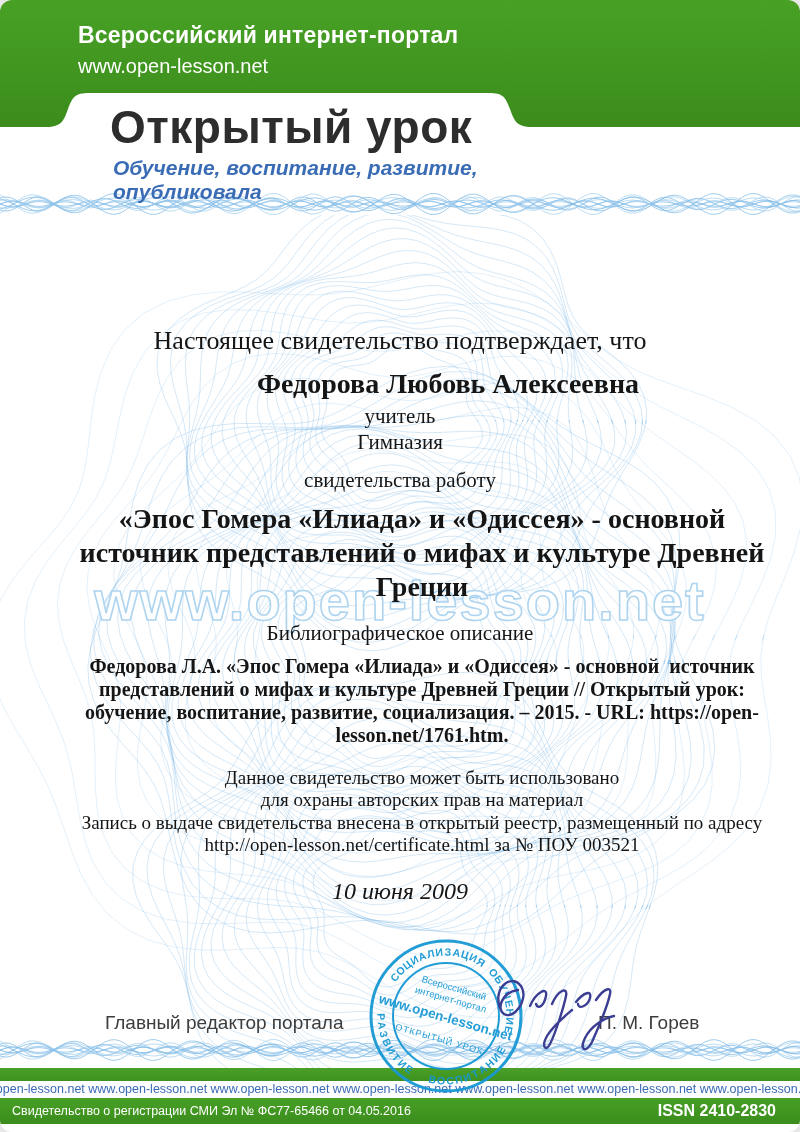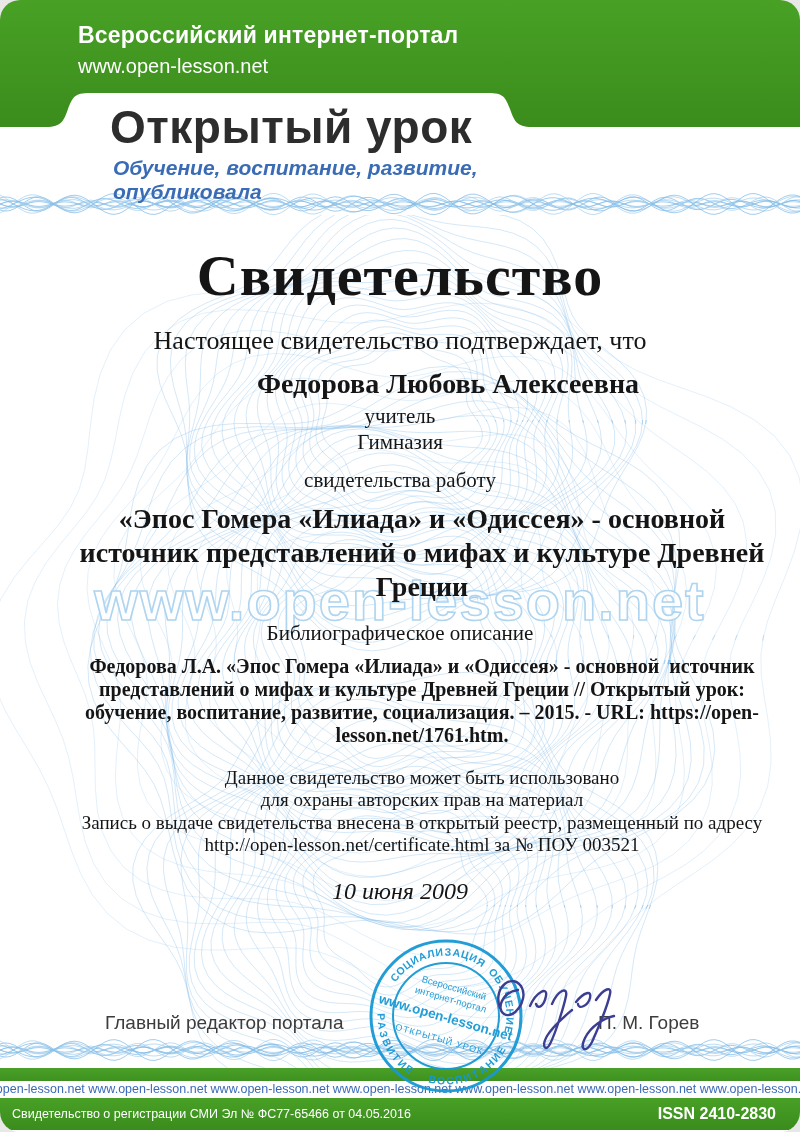--- a/index.html
+++ b/index.html
@@ -1,18 +1,18 @@
 <!DOCTYPE html>
 <html><head>
 <meta charset="utf-8">
 <style>
   html,body{margin:0;padding:0;background:#e8e8e8;}
   .page{
     position:relative;width:800px;height:1132px;margin:0 auto;
-    background:#ffffff;overflow:hidden;border-radius:20px;
+    background:#ffffff;overflow:hidden;border-radius:12px;
     font-family:"Liberation Sans","DejaVu Sans",sans-serif;
   }
   
   .header-svg{position:absolute;top:0;left:0;z-index:1;}
   .hdr-text{position:absolute;left:78px;z-index:3;color:#fff;}
   .hdr-portal{top:22px;font-size:23px;font-weight:bold;letter-spacing:.2px;}
   .hdr-url{top:55px;font-size:20px;font-weight:normal;}
   .site-tab{position:absolute;left:62px;top:92px;width:464px;height:112px;z-index:2;}
   .site-title{position:absolute;left:48px;top:8px;font-size:46px;font-weight:bold;color:#2d2d2d;letter-spacing:.5px;}
   .site-tagline{position:absolute;left:51px;top:64px;font-size:21px;font-style:italic;font-weight:bold;color:#3a6cb5;}
@@ -45,21 +45,21 @@
   .editor-label{position:absolute;left:105px;top:1012px;font-size:19px;color:#3c3c3c;z-index:5;}
   .editor-name{position:absolute;left:598px;top:1012px;font-size:19px;color:#3c3c3c;z-index:5;}
   .stamp-svg{position:absolute;left:360px;top:930px;z-index:30;opacity:.95;}
   .sig-svg{position:absolute;left:480px;top:948px;z-index:31;}
   
   .footer-strip{position:absolute;left:0;top:1068px;width:100%;height:13px;
     background:linear-gradient(180deg,#4aa028,#3e9120);z-index:10;}
   .footer-url-band{position:absolute;left:0;top:1081px;width:100%;height:17px;background:#fff;
     overflow:hidden;white-space:nowrap;z-index:10;font-size:12.5px;line-height:17px;color:#3a6ab5;}
   .footer-url-band span{margin-left:-34px;}
-  .footer-bar{position:absolute;left:0;top:1098px;width:100%;height:32px;
+  .footer-bar{position:absolute;left:0;top:1098px;width:100%;height:26px;
     background:linear-gradient(180deg,#48a026,#3a8c1c);z-index:10;
     display:flex;align-items:center;justify-content:space-between;box-sizing:border-box;
     padding:0 24px 0 12px;color:#fff;}
   .footer-reg{font-size:12.5px;}
   .footer-issn{font-size:16px;font-weight:bold;}
 </style>
 </head>
 <body>
 
 <div class="page">
@@ -178,21 +178,20 @@
       <path d="M0.0 4.96 L5.0 7.72 L10.0 11.36 L15.0 15.30 L20.0 18.91 L25.0 21.63 L30.0 23.09 L35.0 23.10 L40.0 21.74 L45.0 19.29 L50.0 16.19 L55.0 12.94 L60.0 10.04 L65.0 7.92 L70.0 6.84 L75.0 6.88 L80.0 7.98 L85.0 9.90 L90.0 12.31 L95.0 14.83 L100.0 17.10 L105.0 18.80 L110.0 19.74 L115.0 19.80 L120.0 19.01 L125.0 17.50 L130.0 15.49 L135.0 13.25 L140.0 11.10 L145.0 9.35 L150.0 8.24 L155.0 7.97 L160.0 8.61 L165.0 10.11 L170.0 12.30 L175.0 14.88 L180.0 17.49 L185.0 19.73 L190.0 21.21 L195.0 21.65 L200.0 20.90 L205.0 19.01 L210.0 16.20 L215.0 12.86 L220.0 9.51 L225.0 6.68 L230.0 4.87 L235.0 4.42 L240.0 5.45 L245.0 7.88 L250.0 11.35 L255.0 15.35 L260.0 19.23 L265.0 22.37 L270.0 24.25 L275.0 24.56 L280.0 23.23 L285.0 20.48 L290.0 16.75 L295.0 12.63 L300.0 8.79 L305.0 5.82 L310.0 4.17 L315.0 4.07 L320.0 5.49 L325.0 8.14 L330.0 11.56 L335.0 15.19 L340.0 18.46 L345.0 20.89 L350.0 22.14 L355.0 22.11 L360.0 20.86 L365.0 18.67 L370.0 15.92 L375.0 13.07 L380.0 10.53 L385.0 8.66 L390.0 7.69 L395.0 7.70 L400.0 8.63 L405.0 10.31 L410.0 12.46 L415.0 14.76 L420.0 16.89 L425.0 18.56 L430.0 19.54 L435.0 19.71 L440.0 19.02 L445.0 17.57 L450.0 15.55 L455.0 13.21 L460.0 10.89 L465.0 8.93 L470.0 7.65 L475.0 7.28 L480.0 7.94 L485.0 9.60 L490.0 12.07 L495.0 15.00 L500.0 17.98 L505.0 20.52 L510.0 22.19 L515.0 22.66 L520.0 21.78 L525.0 19.62 L530.0 16.45 L535.0 12.74 L540.0 9.07 L545.0 6.03 L550.0 4.14 L555.0 3.74 L560.0 4.94 L565.0 7.58 L570.0 11.25 L575.0 15.39 L580.0 19.33 L585.0 22.44 L590.0 24.24 L595.0 24.44 L600.0 23.04 L605.0 20.28 L610.0 16.64 L615.0 12.70 L620.0 9.09 L625.0 6.37 L630.0 4.91 L635.0 4.90 L640.0 6.26 L645.0 8.71 L650.0 11.81 L655.0 15.06 L660.0 17.96 L665.0 20.08 L670.0 21.16 L675.0 21.12 L680.0 20.02 L685.0 18.10 L690.0 15.69 L695.0 13.17 L700.0 10.90 L705.0 9.20 L710.0 8.26 L715.0 8.20 L720.0 8.99 L725.0 10.50 L730.0 12.51 L735.0 14.75 L740.0 16.90 L745.0 18.65 L750.0 19.76 L755.0 20.03 L760.0 19.39 L765.0 17.89 L770.0 15.70 L775.0 13.12 L780.0 10.51 L785.0 8.27 L790.0 6.79 L795.0 6.35 L800.0 7.10 " fill="none" stroke="#a5d0ee" stroke-width="0.8" opacity="0.9"></path>
       <path d="M0.0 14.00 L5.0 12.28 L10.0 11.25 L15.0 11.24 L20.0 12.17 L25.0 13.68 L30.0 15.20 L35.0 16.21 L40.0 16.41 L45.0 15.76 L50.0 14.55 L55.0 13.21 L60.0 12.20 L65.0 11.85 L70.0 12.25 L75.0 13.25 L80.0 14.50 L85.0 15.57 L90.0 16.10 L95.0 15.89 L100.0 15.01 L105.0 13.74 L110.0 12.51 L115.0 11.76 L120.0 11.78 L125.0 12.61 L130.0 14.00 L135.0 15.48 L140.0 16.52 L145.0 16.70 L150.0 15.91 L155.0 14.36 L160.0 12.58 L165.0 11.21 L170.0 10.78 L175.0 11.50 L180.0 13.18 L185.0 15.24 L190.0 16.94 L195.0 17.65 L200.0 17.05 L205.0 15.34 L210.0 13.09 L215.0 11.12 L220.0 10.16 L225.0 10.55 L230.0 12.19 L235.0 14.47 L240.0 16.58 L245.0 17.75 L250.0 17.59 L255.0 16.16 L260.0 14.00 L265.0 11.91 L270.0 10.61 L275.0 10.55 L280.0 11.69 L285.0 13.59 L290.0 15.54 L295.0 16.85 L300.0 17.10 L305.0 16.27 L310.0 14.71 L315.0 12.99 L320.0 11.73 L325.0 11.34 L330.0 11.88 L335.0 13.11 L340.0 14.58 L345.0 15.76 L350.0 16.28 L355.0 15.98 L360.0 15.02 L365.0 13.74 L370.0 12.59 L375.0 11.95 L380.0 12.04 L385.0 12.80 L390.0 14.00 L395.0 15.21 L400.0 16.02 L405.0 16.14 L410.0 15.49 L415.0 14.28 L420.0 12.90 L425.0 11.84 L430.0 11.50 L435.0 12.05 L440.0 13.35 L445.0 14.98 L450.0 16.36 L455.0 16.97 L460.0 16.52 L465.0 15.12 L470.0 13.22 L475.0 11.50 L480.0 10.60 L485.0 10.90 L490.0 12.34 L495.0 14.44 L500.0 16.46 L505.0 17.65 L510.0 17.56 L515.0 16.19 L520.0 14.00 L525.0 11.79 L530.0 10.35 L535.0 10.21 L540.0 11.42 L545.0 13.53 L550.0 15.78 L555.0 17.36 L560.0 17.72 L565.0 16.76 L570.0 14.87 L575.0 12.74 L580.0 11.14 L585.0 10.60 L590.0 11.28 L595.0 12.86 L600.0 14.75 L605.0 16.27 L610.0 16.92 L615.0 16.52 L620.0 15.28 L625.0 13.68 L630.0 12.29 L635.0 11.57 L640.0 11.73 L645.0 12.66 L650.0 14.00 L655.0 15.27 L660.0 16.05 L665.0 16.09 L670.0 15.41 L675.0 14.26 L680.0 13.02 L685.0 12.14 L690.0 11.90 L695.0 12.40 L700.0 13.48 L705.0 14.78 L710.0 15.85 L715.0 16.31 L720.0 15.95 L725.0 14.87 L730.0 13.40 L735.0 12.05 L740.0 11.33 L745.0 11.54 L750.0 12.66 L755.0 14.36 L760.0 16.03 L765.0 17.06 L770.0 17.04 L775.0 15.90 L780.0 14.00 L785.0 12.01 L790.0 10.66 L795.0 10.46 L800.0 11.54 " fill="none" stroke="#7fb9e6" stroke-width="0.8" opacity="0.9"></path>
       <path d="M0.0 14.00 L5.0 15.72 L10.0 16.75 L15.0 16.76 L20.0 15.83 L25.0 14.32 L30.0 12.80 L35.0 11.79 L40.0 11.59 L45.0 12.24 L50.0 13.45 L55.0 14.79 L60.0 15.80 L65.0 16.15 L70.0 15.75 L75.0 14.75 L80.0 13.50 L85.0 12.43 L90.0 11.90 L95.0 12.11 L100.0 12.99 L105.0 14.26 L110.0 15.49 L115.0 16.24 L120.0 16.22 L125.0 15.39 L130.0 14.00 L135.0 12.52 L140.0 11.48 L145.0 11.30 L150.0 12.09 L155.0 13.64 L160.0 15.42 L165.0 16.79 L170.0 17.22 L175.0 16.50 L180.0 14.82 L185.0 12.76 L190.0 11.06 L195.0 10.35 L200.0 10.95 L205.0 12.66 L210.0 14.91 L215.0 16.88 L220.0 17.84 L225.0 17.45 L230.0 15.81 L235.0 13.53 L240.0 11.42 L245.0 10.25 L250.0 10.41 L255.0 11.84 L260.0 14.00 L265.0 16.09 L270.0 17.39 L275.0 17.45 L280.0 16.31 L285.0 14.41 L290.0 12.46 L295.0 11.15 L300.0 10.90 L305.0 11.73 L310.0 13.29 L315.0 15.01 L320.0 16.27 L325.0 16.66 L330.0 16.12 L335.0 14.89 L340.0 13.42 L345.0 12.24 L350.0 11.72 L355.0 12.02 L360.0 12.98 L365.0 14.26 L370.0 15.41 L375.0 16.05 L380.0 15.96 L385.0 15.20 L390.0 14.00 L395.0 12.79 L400.0 11.98 L405.0 11.86 L410.0 12.51 L415.0 13.72 L420.0 15.10 L425.0 16.16 L430.0 16.50 L435.0 15.95 L440.0 14.65 L445.0 13.02 L450.0 11.64 L455.0 11.03 L460.0 11.48 L465.0 12.88 L470.0 14.78 L475.0 16.50 L480.0 17.40 L485.0 17.10 L490.0 15.66 L495.0 13.56 L500.0 11.54 L505.0 10.35 L510.0 10.44 L515.0 11.81 L520.0 14.00 L525.0 16.21 L530.0 17.65 L535.0 17.79 L540.0 16.58 L545.0 14.47 L550.0 12.22 L555.0 10.64 L560.0 10.28 L565.0 11.24 L570.0 13.13 L575.0 15.26 L580.0 16.86 L585.0 17.40 L590.0 16.72 L595.0 15.14 L600.0 13.25 L605.0 11.73 L610.0 11.08 L615.0 11.48 L620.0 12.72 L625.0 14.32 L630.0 15.71 L635.0 16.43 L640.0 16.27 L645.0 15.34 L650.0 14.00 L655.0 12.73 L660.0 11.95 L665.0 11.91 L670.0 12.59 L675.0 13.74 L680.0 14.98 L685.0 15.86 L690.0 16.10 L695.0 15.60 L700.0 14.52 L705.0 13.22 L710.0 12.15 L715.0 11.69 L720.0 12.05 L725.0 13.13 L730.0 14.60 L735.0 15.95 L740.0 16.67 L745.0 16.46 L750.0 15.34 L755.0 13.64 L760.0 11.97 L765.0 10.94 L770.0 10.96 L775.0 12.10 L780.0 14.00 L785.0 15.99 L790.0 17.34 L795.0 17.54 L800.0 16.46 " fill="none" stroke="#7fb9e6" stroke-width="0.8" opacity="0.9"></path>
       <path d="M0.0 10.25 L5.0 9.78 L10.0 10.24 L15.0 11.49 L20.0 13.24 L25.0 15.11 L30.0 16.71 L35.0 17.70 L40.0 17.89 L45.0 17.23 L50.0 15.84 L55.0 14.00 L60.0 12.10 L65.0 10.53 L70.0 9.67 L75.0 9.74 L80.0 10.79 L85.0 12.65 L90.0 14.93 L95.0 17.16 L100.0 18.81 L105.0 19.45 L110.0 18.88 L115.0 17.15 L120.0 14.57 L125.0 11.72 L130.0 9.23 L135.0 7.71 L140.0 7.57 L145.0 8.90 L150.0 11.44 L155.0 14.66 L160.0 17.82 L165.0 20.19 L170.0 21.20 L175.0 20.60 L180.0 18.50 L185.0 15.38 L190.0 11.96 L195.0 9.01 L200.0 7.21 L205.0 6.95 L210.0 8.26 L215.0 10.82 L220.0 13.99 L225.0 17.06 L230.0 19.34 L235.0 20.34 L240.0 19.91 L245.0 18.20 L250.0 15.67 L255.0 12.92 L260.0 10.56 L265.0 9.10 L270.0 8.79 L275.0 9.63 L280.0 11.36 L285.0 13.55 L290.0 15.70 L295.0 17.36 L300.0 18.21 L305.0 18.10 L310.0 17.12 L315.0 15.51 L320.0 13.62 L325.0 11.87 L330.0 10.60 L335.0 10.08 L340.0 10.42 L345.0 11.55 L350.0 13.24 L355.0 15.15 L360.0 16.87 L365.0 18.03 L370.0 18.33 L375.0 17.67 L380.0 16.13 L385.0 14.00 L390.0 11.74 L395.0 9.84 L400.0 8.77 L405.0 8.84 L410.0 10.11 L415.0 12.36 L420.0 15.13 L425.0 17.80 L430.0 19.74 L435.0 20.46 L440.0 19.73 L445.0 17.65 L450.0 14.66 L455.0 11.41 L460.0 8.66 L465.0 7.05 L470.0 6.99 L475.0 8.52 L480.0 11.29 L485.0 14.69 L490.0 17.92 L495.0 20.26 L500.0 21.18 L505.0 20.48 L510.0 18.35 L515.0 15.32 L520.0 12.08 L525.0 9.38 L530.0 7.80 L535.0 7.65 L540.0 8.90 L545.0 11.21 L550.0 14.00 L555.0 16.63 L560.0 18.53 L565.0 19.33 L570.0 18.93 L575.0 17.49 L580.0 15.38 L585.0 13.11 L590.0 11.17 L595.0 9.95 L600.0 9.68 L605.0 10.34 L610.0 11.77 L615.0 13.61 L620.0 15.48 L625.0 16.98 L630.0 17.81 L635.0 17.81 L640.0 16.97 L645.0 15.48 L650.0 13.62 L655.0 11.80 L660.0 10.40 L665.0 9.74 L670.0 10.02 L675.0 11.21 L680.0 13.12 L685.0 15.35 L690.0 17.41 L695.0 18.83 L700.0 19.23 L705.0 18.45 L710.0 16.59 L715.0 14.00 L720.0 11.26 L725.0 8.99 L730.0 7.75 L735.0 7.88 L740.0 9.43 L745.0 12.09 L750.0 15.30 L755.0 18.31 L760.0 20.43 L765.0 21.14 L770.0 20.25 L775.0 17.92 L780.0 14.70 L785.0 11.30 L790.0 8.51 L795.0 6.97 L800.0 7.01 " fill="none" stroke="#a5d0ee" stroke-width="0.8" opacity="0.9"></path>
       <path d="M0.0 17.75 L5.0 18.22 L10.0 17.76 L15.0 16.51 L20.0 14.76 L25.0 12.89 L30.0 11.29 L35.0 10.30 L40.0 10.11 L45.0 10.77 L50.0 12.16 L55.0 14.00 L60.0 15.90 L65.0 17.47 L70.0 18.33 L75.0 18.26 L80.0 17.21 L85.0 15.35 L90.0 13.07 L95.0 10.84 L100.0 9.19 L105.0 8.55 L110.0 9.12 L115.0 10.85 L120.0 13.43 L125.0 16.28 L130.0 18.77 L135.0 20.29 L140.0 20.43 L145.0 19.10 L150.0 16.56 L155.0 13.34 L160.0 10.18 L165.0 7.81 L170.0 6.80 L175.0 7.40 L180.0 9.50 L185.0 12.62 L190.0 16.04 L195.0 18.99 L200.0 20.79 L205.0 21.05 L210.0 19.74 L215.0 17.18 L220.0 14.01 L225.0 10.94 L230.0 8.66 L235.0 7.66 L240.0 8.09 L245.0 9.80 L250.0 12.33 L255.0 15.08 L260.0 17.44 L265.0 18.90 L270.0 19.21 L275.0 18.37 L280.0 16.64 L285.0 14.45 L290.0 12.30 L295.0 10.64 L300.0 9.79 L305.0 9.90 L310.0 10.88 L315.0 12.49 L320.0 14.38 L325.0 16.13 L330.0 17.40 L335.0 17.92 L340.0 17.58 L345.0 16.45 L350.0 14.76 L355.0 12.85 L360.0 11.13 L365.0 9.97 L370.0 9.67 L375.0 10.33 L380.0 11.87 L385.0 14.00 L390.0 16.26 L395.0 18.16 L400.0 19.23 L405.0 19.16 L410.0 17.89 L415.0 15.64 L420.0 12.87 L425.0 10.20 L430.0 8.26 L435.0 7.54 L440.0 8.27 L445.0 10.35 L450.0 13.34 L455.0 16.59 L460.0 19.34 L465.0 20.95 L470.0 21.01 L475.0 19.48 L480.0 16.71 L485.0 13.31 L490.0 10.08 L495.0 7.74 L500.0 6.82 L505.0 7.52 L510.0 9.65 L515.0 12.68 L520.0 15.92 L525.0 18.62 L530.0 20.20 L535.0 20.35 L540.0 19.10 L545.0 16.79 L550.0 14.00 L555.0 11.37 L560.0 9.47 L565.0 8.67 L570.0 9.07 L575.0 10.51 L580.0 12.62 L585.0 14.89 L590.0 16.83 L595.0 18.05 L600.0 18.32 L605.0 17.66 L610.0 16.23 L615.0 14.39 L620.0 12.52 L625.0 11.02 L630.0 10.19 L635.0 10.19 L640.0 11.03 L645.0 12.52 L650.0 14.38 L655.0 16.20 L660.0 17.60 L665.0 18.26 L670.0 17.98 L675.0 16.79 L680.0 14.88 L685.0 12.65 L690.0 10.59 L695.0 9.17 L700.0 8.77 L705.0 9.55 L710.0 11.41 L715.0 14.00 L720.0 16.74 L725.0 19.01 L730.0 20.25 L735.0 20.12 L740.0 18.57 L745.0 15.91 L750.0 12.70 L755.0 9.69 L760.0 7.57 L765.0 6.86 L770.0 7.75 L775.0 10.08 L780.0 13.30 L785.0 16.70 L790.0 19.49 L795.0 21.03 L800.0 20.99 " fill="none" stroke="#a5d0ee" stroke-width="0.8" opacity="0.9"></path>
       <path d="M0.0 8.94 L5.0 10.39 L10.0 12.43 L15.0 14.80 L20.0 17.16 L25.0 19.16 L30.0 20.47 L35.0 20.86 L40.0 20.19 L45.0 18.50 L50.0 15.98 L55.0 12.98 L60.0 9.94 L65.0 7.35 L70.0 5.65 L75.0 5.18 L80.0 6.08 L85.0 8.29 L90.0 11.51 L95.0 15.27 L100.0 18.98 L105.0 22.05 L110.0 23.94 L115.0 24.33 L120.0 23.11 L125.0 20.46 L130.0 16.76 L135.0 12.62 L140.0 8.68 L145.0 5.58 L150.0 3.80 L155.0 3.62 L160.0 5.02 L165.0 7.77 L170.0 11.38 L175.0 15.28 L180.0 18.84 L185.0 21.52 L190.0 22.94 L195.0 22.95 L200.0 21.60 L205.0 19.19 L210.0 16.15 L215.0 12.96 L220.0 10.13 L225.0 8.05 L230.0 6.99 L235.0 7.03 L240.0 8.10 L245.0 9.98 L250.0 12.33 L255.0 14.81 L260.0 17.05 L265.0 18.74 L270.0 19.68 L275.0 19.76 L280.0 18.99 L285.0 17.50 L290.0 15.49 L295.0 13.25 L300.0 11.08 L305.0 9.30 L310.0 8.17 L315.0 7.88 L320.0 8.52 L325.0 10.03 L330.0 12.26 L335.0 14.90 L340.0 17.56 L345.0 19.85 L350.0 21.36 L355.0 21.81 L360.0 21.05 L365.0 19.12 L370.0 16.25 L375.0 12.85 L380.0 9.44 L385.0 6.57 L390.0 4.74 L395.0 4.29 L400.0 5.35 L405.0 7.81 L410.0 11.33 L415.0 15.35 L420.0 19.25 L425.0 22.40 L430.0 24.27 L435.0 24.57 L440.0 23.23 L445.0 20.47 L450.0 16.74 L455.0 12.64 L460.0 8.83 L465.0 5.89 L470.0 4.27 L475.0 4.19 L480.0 5.60 L485.0 8.22 L490.0 11.59 L495.0 15.17 L500.0 18.38 L505.0 20.76 L510.0 21.98 L515.0 21.94 L520.0 20.72 L525.0 18.57 L530.0 15.89 L535.0 13.09 L540.0 10.60 L545.0 8.77 L550.0 7.80 L555.0 7.80 L560.0 8.71 L565.0 10.35 L570.0 12.47 L575.0 14.75 L580.0 16.88 L585.0 18.55 L590.0 19.55 L595.0 19.73 L600.0 19.06 L605.0 17.61 L610.0 15.57 L615.0 13.20 L620.0 10.84 L625.0 8.84 L630.0 7.53 L635.0 7.14 L640.0 7.81 L645.0 9.50 L650.0 12.02 L655.0 15.02 L660.0 18.06 L665.0 20.65 L670.0 22.35 L675.0 22.82 L680.0 21.92 L685.0 19.71 L690.0 16.49 L695.0 12.73 L700.0 9.02 L705.0 5.95 L710.0 4.06 L715.0 3.67 L720.0 4.89 L725.0 7.54 L730.0 11.24 L735.0 15.38 L740.0 19.32 L745.0 22.42 L750.0 24.20 L755.0 24.38 L760.0 22.98 L765.0 20.23 L770.0 16.62 L775.0 12.72 L780.0 9.16 L785.0 6.48 L790.0 5.06 L795.0 5.05 L800.0 6.40 " fill="none" stroke="#7fb9e6" stroke-width="0.8" opacity="0.9"></path>
       <path d="M0.0 19.06 L5.0 17.61 L10.0 15.57 L15.0 13.20 L20.0 10.84 L25.0 8.84 L30.0 7.53 L35.0 7.14 L40.0 7.81 L45.0 9.50 L50.0 12.02 L55.0 15.02 L60.0 18.06 L65.0 20.65 L70.0 22.35 L75.0 22.82 L80.0 21.92 L85.0 19.71 L90.0 16.49 L95.0 12.73 L100.0 9.02 L105.0 5.95 L110.0 4.06 L115.0 3.67 L120.0 4.89 L125.0 7.54 L130.0 11.24 L135.0 15.38 L140.0 19.32 L145.0 22.42 L150.0 24.20 L155.0 24.38 L160.0 22.98 L165.0 20.23 L170.0 16.62 L175.0 12.72 L180.0 9.16 L185.0 6.48 L190.0 5.06 L195.0 5.05 L200.0 6.40 L205.0 8.81 L210.0 11.85 L215.0 15.04 L220.0 17.87 L225.0 19.95 L230.0 21.01 L235.0 20.97 L240.0 19.90 L245.0 18.02 L250.0 15.67 L255.0 13.19 L260.0 10.95 L265.0 9.26 L270.0 8.32 L275.0 8.24 L280.0 9.01 L285.0 10.50 L290.0 12.51 L295.0 14.75 L300.0 16.92 L305.0 18.70 L310.0 19.83 L315.0 20.12 L320.0 19.48 L325.0 17.97 L330.0 15.74 L335.0 13.10 L340.0 10.44 L345.0 8.15 L350.0 6.64 L355.0 6.19 L360.0 6.95 L365.0 8.88 L370.0 11.75 L375.0 15.15 L380.0 18.56 L385.0 21.43 L390.0 23.26 L395.0 23.71 L400.0 22.65 L405.0 20.19 L410.0 16.67 L415.0 12.65 L420.0 8.75 L425.0 5.60 L430.0 3.73 L435.0 3.43 L440.0 4.77 L445.0 7.53 L450.0 11.26 L455.0 15.36 L460.0 19.17 L465.0 22.11 L470.0 23.73 L475.0 23.81 L480.0 22.40 L485.0 19.78 L490.0 16.41 L495.0 12.83 L500.0 9.62 L505.0 7.24 L510.0 6.02 L515.0 6.06 L520.0 7.28 L525.0 9.43 L530.0 12.11 L535.0 14.91 L540.0 17.40 L545.0 19.23 L550.0 20.20 L555.0 20.20 L560.0 19.29 L565.0 17.65 L570.0 15.53 L575.0 13.25 L580.0 11.12 L585.0 9.45 L590.0 8.45 L595.0 8.27 L600.0 8.94 L605.0 10.39 L610.0 12.43 L615.0 14.80 L620.0 17.16 L625.0 19.16 L630.0 20.47 L635.0 20.86 L640.0 20.19 L645.0 18.50 L650.0 15.98 L655.0 12.98 L660.0 9.94 L665.0 7.35 L670.0 5.65 L675.0 5.18 L680.0 6.08 L685.0 8.29 L690.0 11.51 L695.0 15.27 L700.0 18.98 L705.0 22.05 L710.0 23.94 L715.0 24.33 L720.0 23.11 L725.0 20.46 L730.0 16.76 L735.0 12.62 L740.0 8.68 L745.0 5.58 L750.0 3.80 L755.0 3.62 L760.0 5.02 L765.0 7.77 L770.0 11.38 L775.0 15.28 L780.0 18.84 L785.0 21.52 L790.0 22.94 L795.0 22.95 L800.0 21.60 " fill="none" stroke="#7fb9e6" stroke-width="0.8" opacity="0.9"></path>
     </svg>
   <div class="watermark">www.open-lesson.net</div>
 
-  <div class="cline cert-title">Свидетельство</div>
   <div class="cline cert-intro">Настоящее свидетельство подтверждает, что</div>
   <div class="cline cert-name">Федорова Любовь Алексеевна</div>
   <div class="cline cert-role">учитель</div>
   <div class="cline cert-org">Гимназия</div>
   <div class="cline cert-action">свидетельства работу</div>
   <div class="cline work-title">
       <div class="tline">«Эпос Гомера «Илиада» и «Одиссея» - основной</div>
       <div class="tline">источник представлений о мифах и культуре Древней</div>
       <div class="tline">Греции</div>
     </div>

